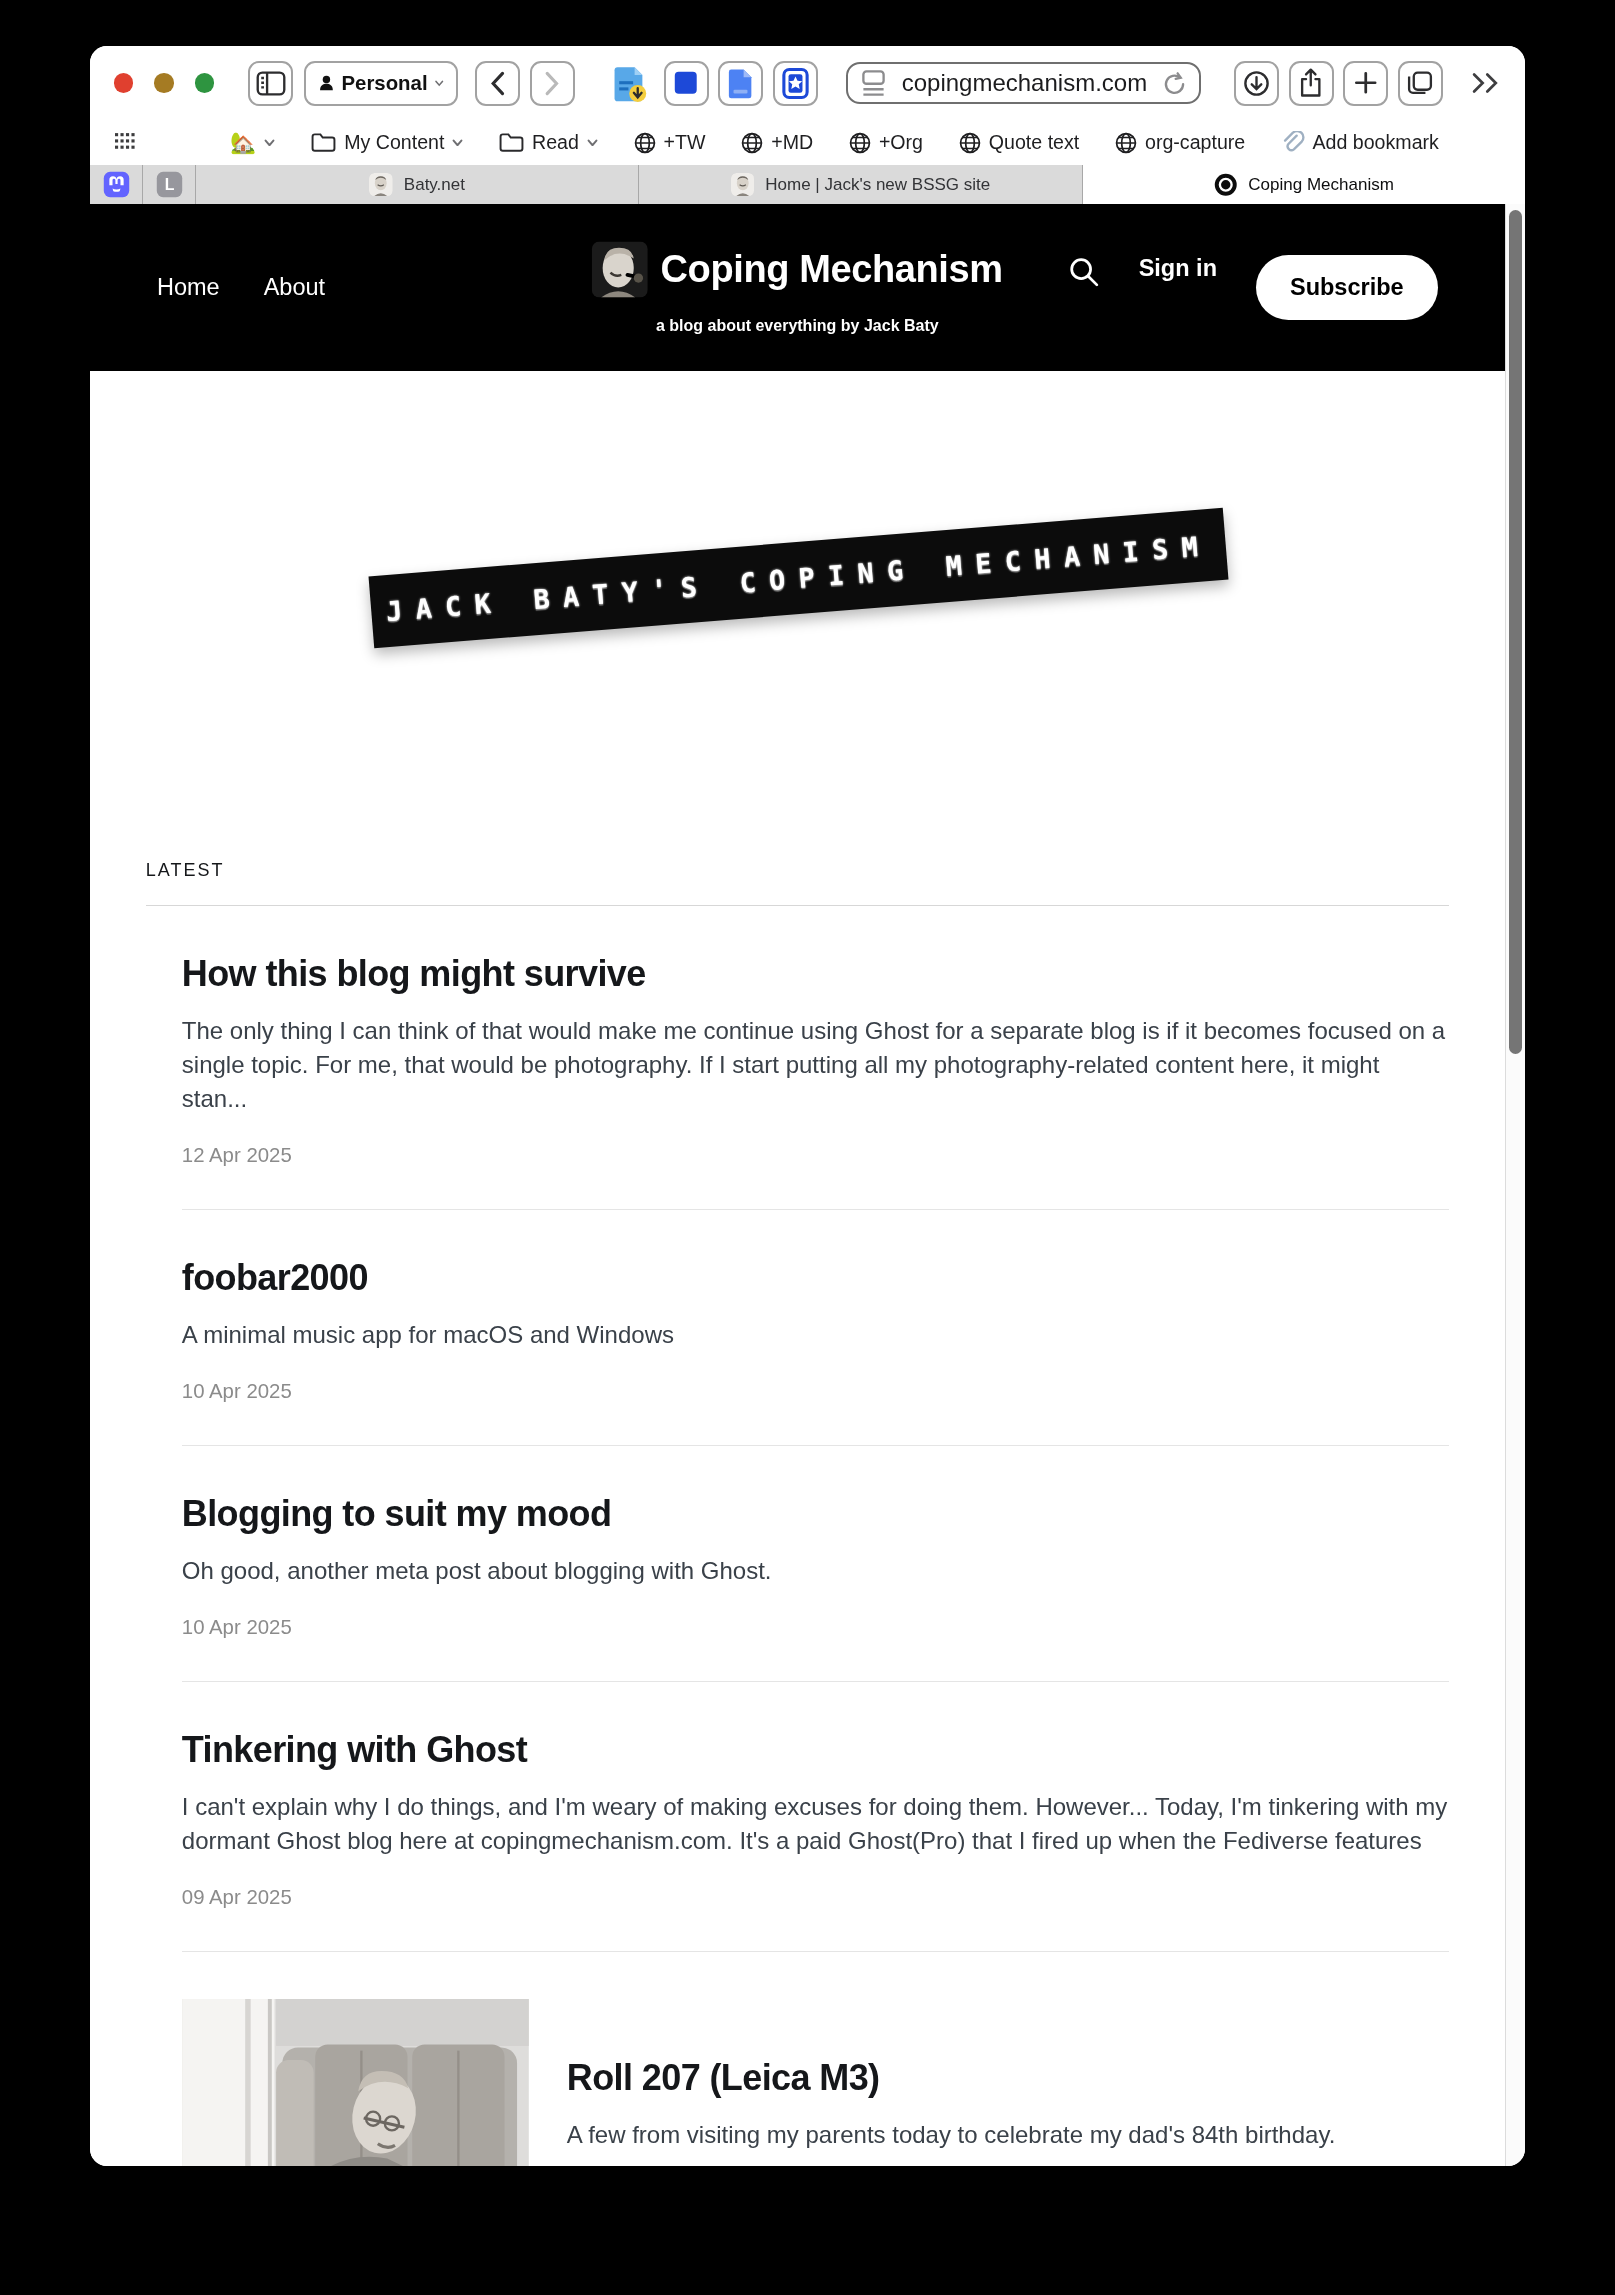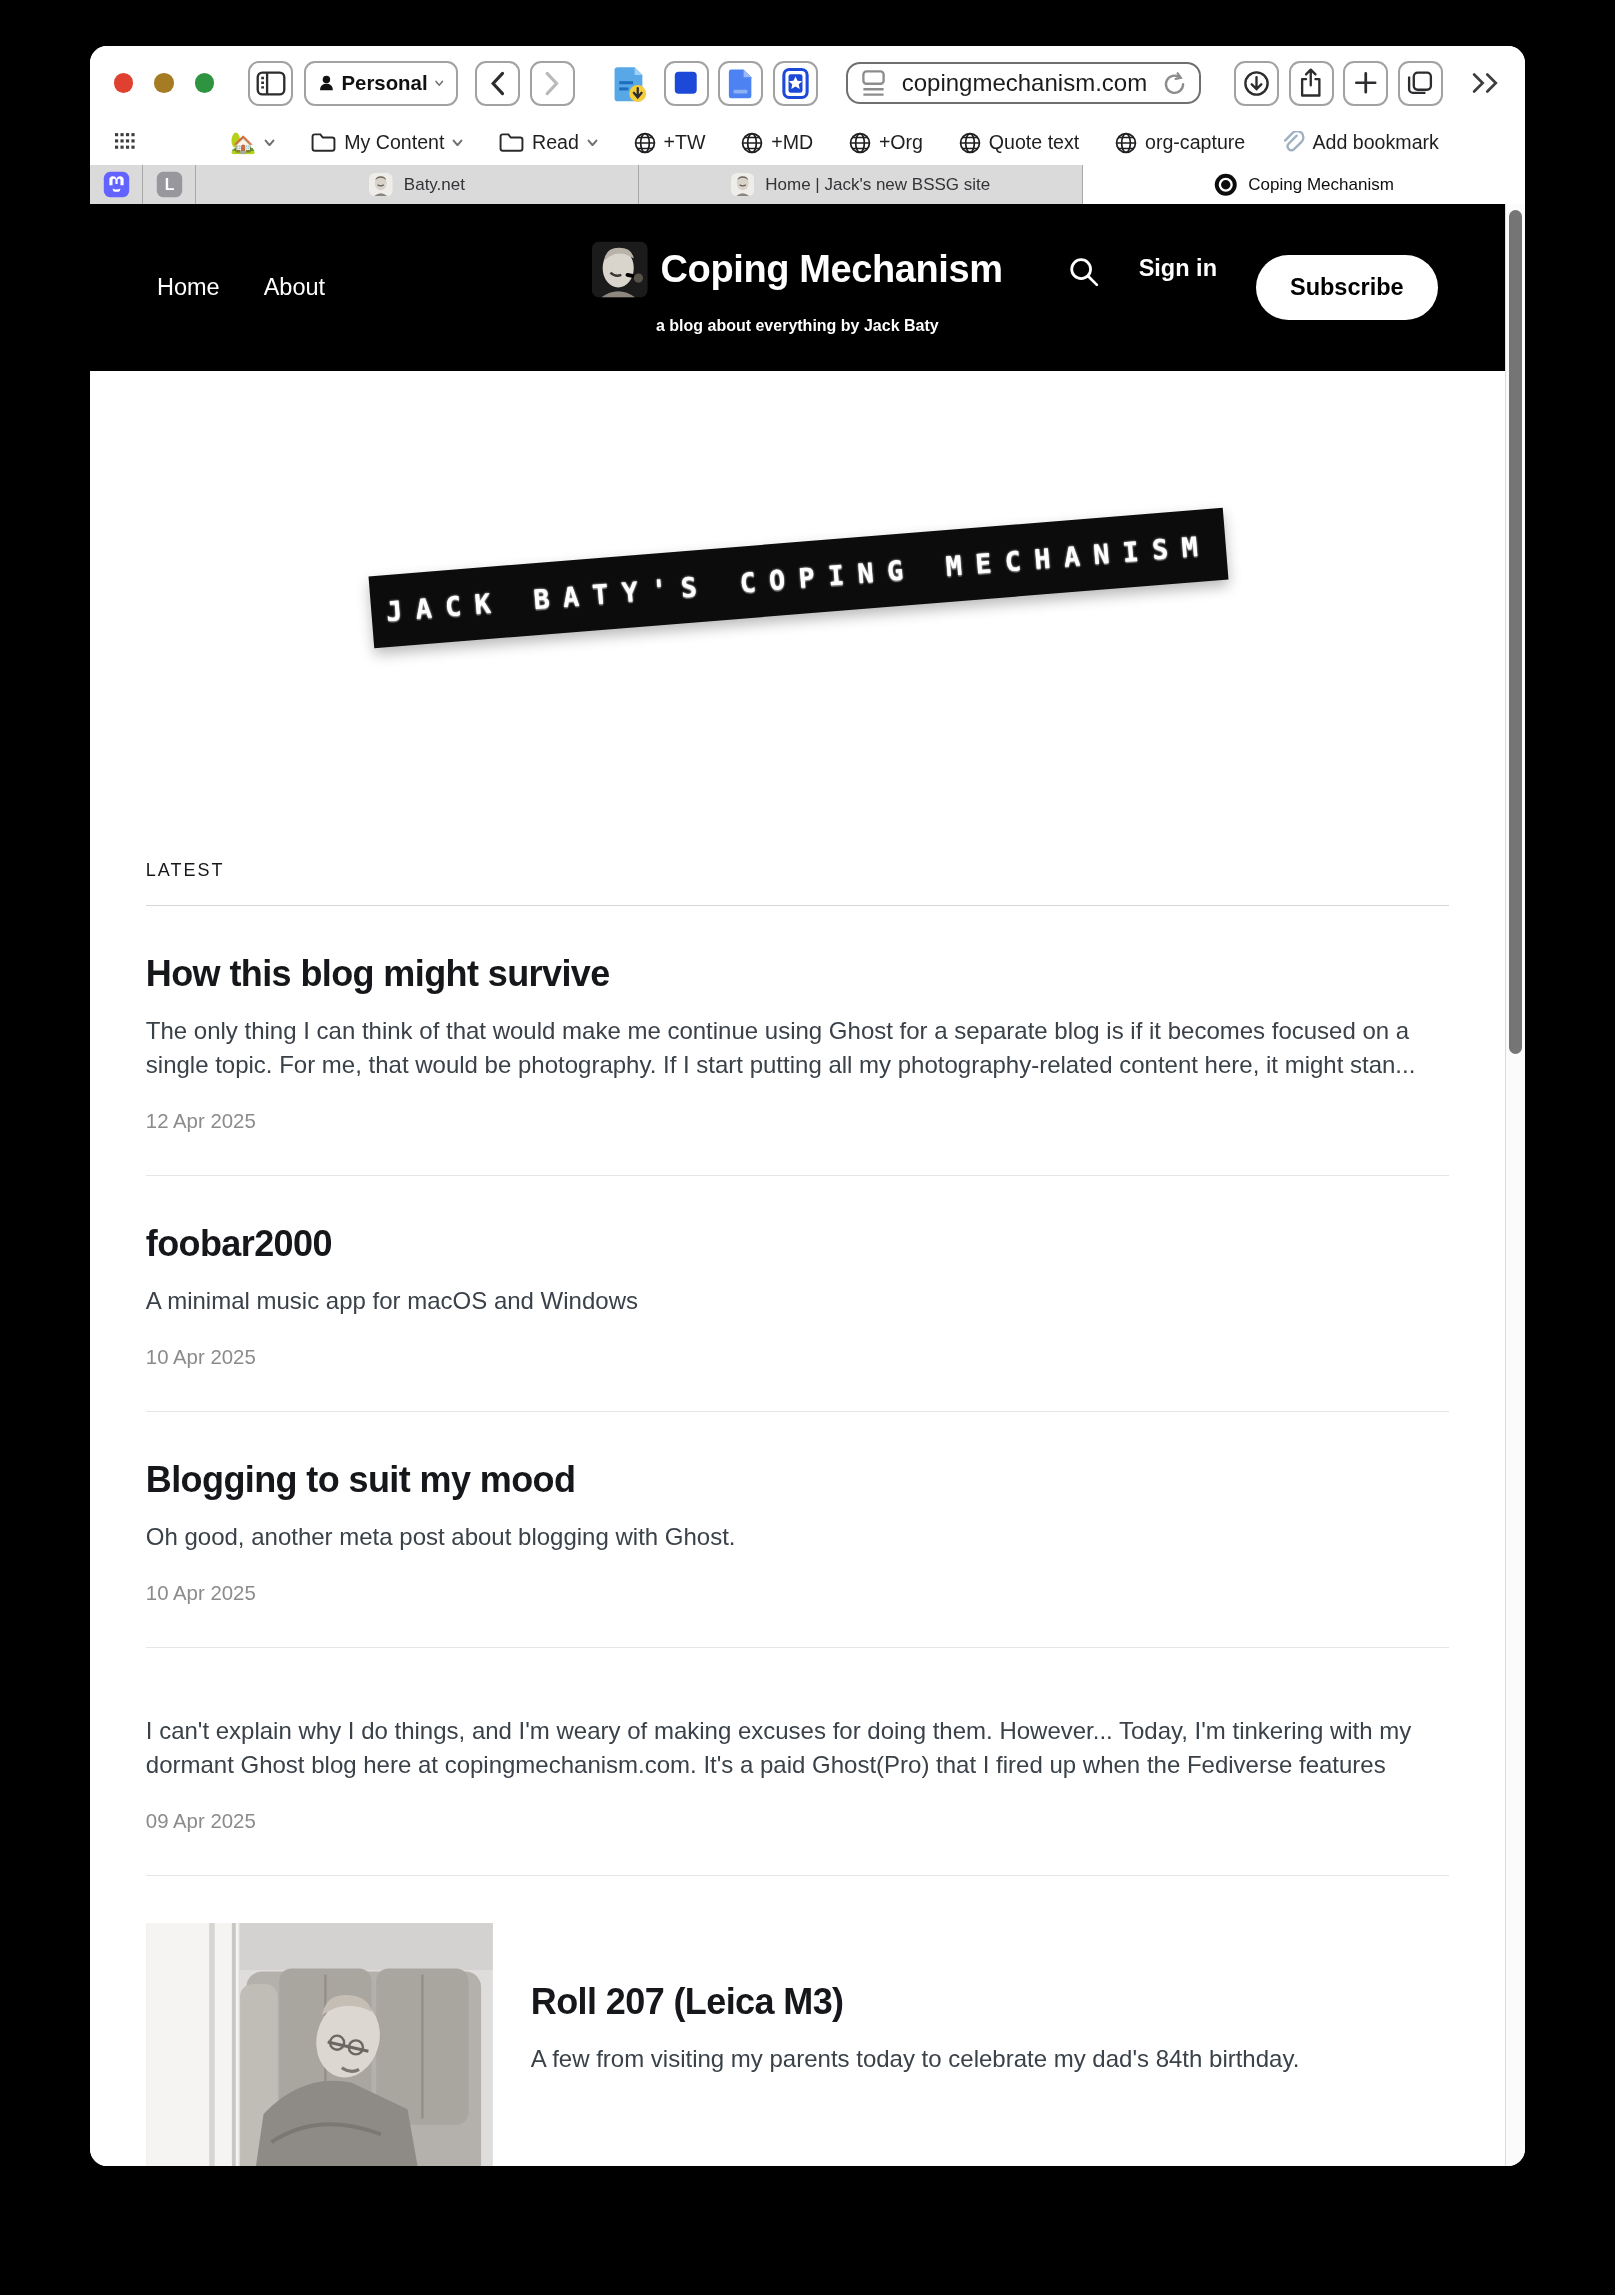--- a/index.html
+++ b/index.html
@@ -75,21 +75,21 @@
           transform:rotate(-4.6deg); display:flex; align-items:center; justify-content:center;
           box-shadow:0 6.3px 14px rgba(0,0,0,0.28); }
   .tape span { font-family:"DejaVu Sans Mono", monospace; font-weight:700; font-size:27px;
                letter-spacing:13.3px; color:#fff; white-space:nowrap;
                text-shadow:0 0 2.3px #ffffff, 0 1.6px 0.8px #5a5a5a; }
 
   
   .feed { width:1303px; margin:0 auto; }
   .latestlabel { font-size:18px; letter-spacing:2px; font-weight:500; color:#15171a;
                  padding-bottom:23.5px; }
-  .post { padding:47px 0 42px; border-bottom:1.2px solid #e5e5e5; }
+  .post { padding:47px 0 42px; border-bottom:1.2px solid #e5e5e5;margin-left:36px; }
   .post.last { border-bottom:none; padding-bottom:0; }
   .post-title { font-size:36px; font-weight:800; color:#15171a; letter-spacing:-0.6px; cursor:pointer; }
   .post-excerpt { margin-top:19px; font-size:24px; line-height:1.42; color:#3a4149; max-width:1300px; }
   .post-date { margin-top:28px; font-size:20.4px; color:#8b8b8b; }
   .post-media { display:flex; gap:38px; }
   .mediathumb { width:347px; height:266px; flex:none; overflow:hidden; cursor:pointer; }
   .mediabody { padding-top:58px; }
 
   .icon { display:block; }
 </style>
@@ -432,20 +432,21 @@
             <div class="post-date">10 Apr 2025</div>
           </article>
 
           <article class="post">
             <h2 class="post-title">Blogging to suit my mood</h2>
             <p class="post-excerpt">Oh good, another meta post about blogging with Ghost.</p>
             <div class="post-date">10 Apr 2025</div>
           </article>
 
           <article class="post">
+            <h2 class="post-title">Tinkering with Ghost</h2>
             <p class="post-excerpt">I can't explain why I do things, and I'm weary of making excuses for doing them. However... Today, I'm tinkering with my dormant Ghost blog here at copingmechanism.com. It's a paid Ghost(Pro) that I fired up when the Fediverse features</p>
             <div class="post-date">09 Apr 2025</div>
           </article>
 
           <article class="post last">
             <div class="post-media">
               <div class="mediathumb">
                 <svg class="icon" viewBox="0 0 443 340" width="347" height="266">
                   <rect width="443" height="340" fill="#dedddb"></rect>
                   <rect x="0" y="0" width="118" height="340" fill="#f5f4f2"></rect>

